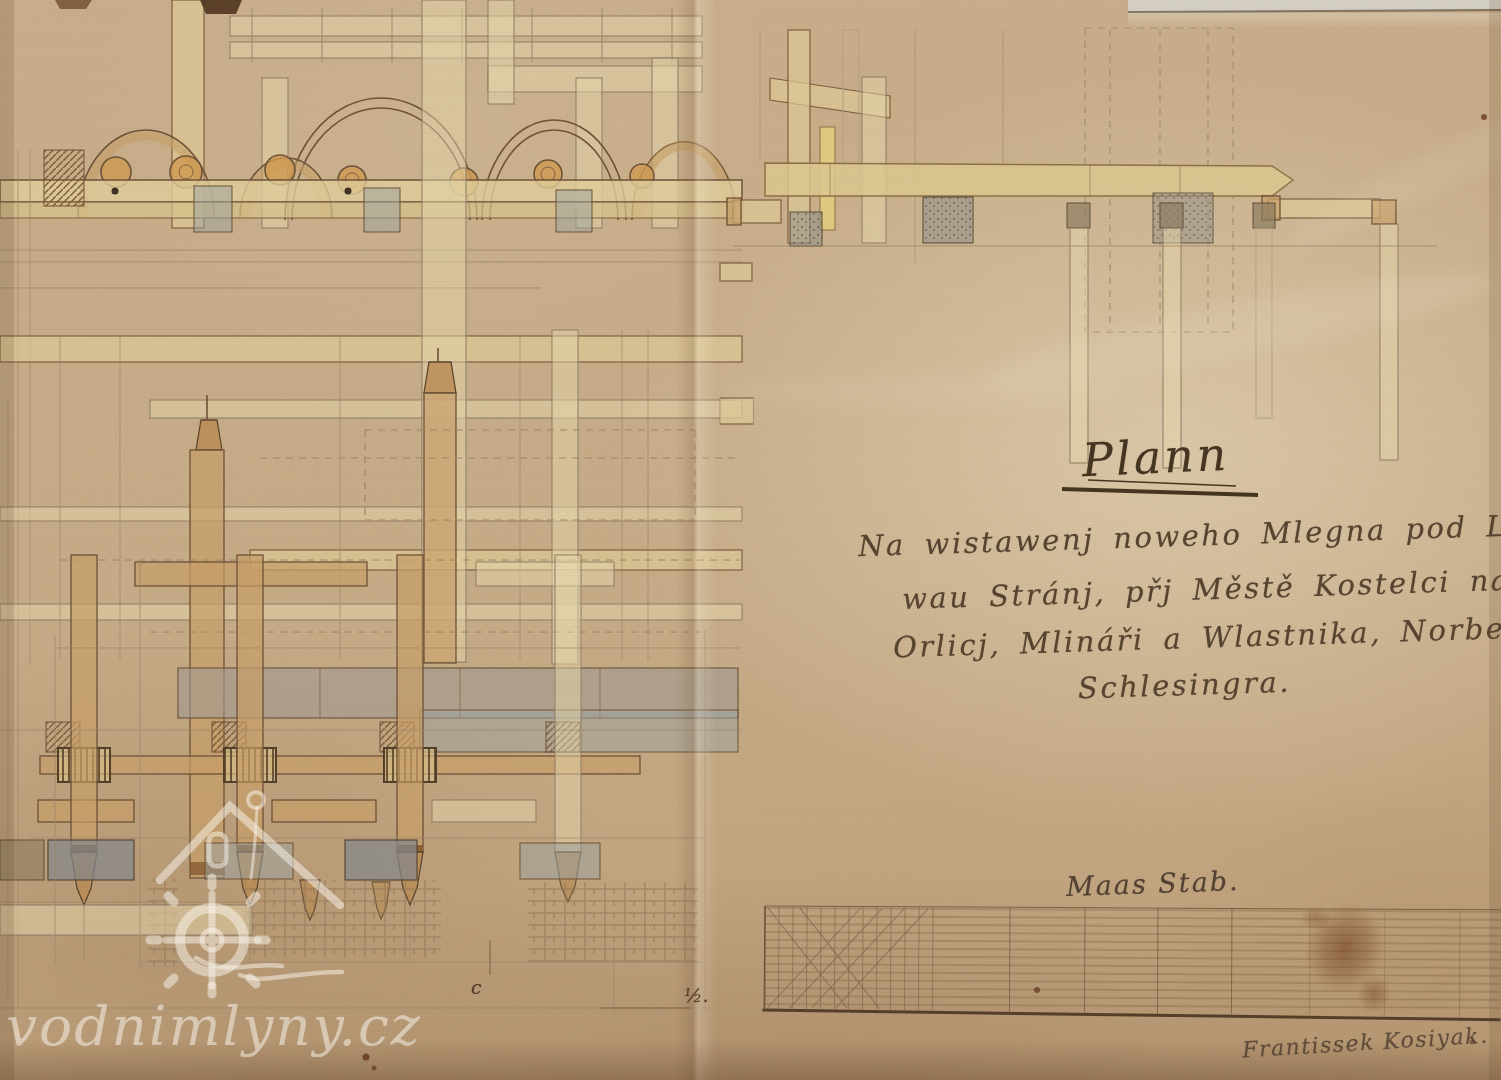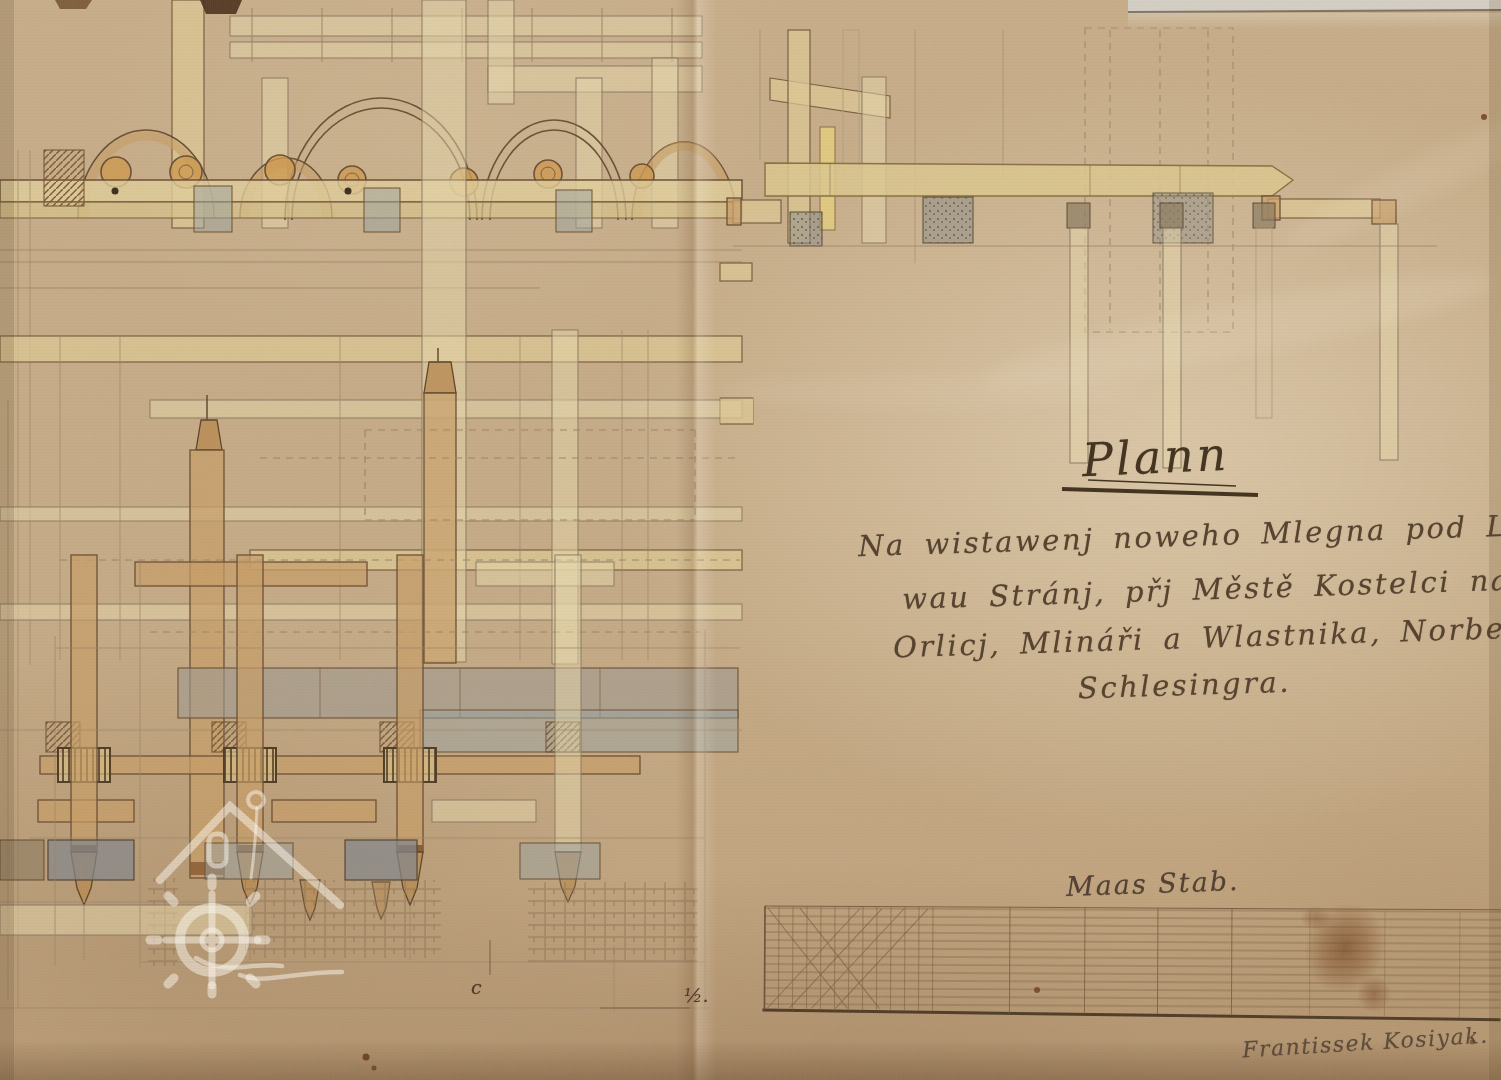--- a/index.html
+++ b/index.html
@@ -394,15 +394,16 @@
           <path d="M174 902 l-6 -6 M250 902 l6 -6 M174 978 l-6 6 M250 978 l6 6"></path>
         </g>
       </g>
 
       <g stroke-width="4.5">
         <path d="M196 958 C224 976 250 962 282 966"></path>
         <path d="M240 975 C264 985 288 972 342 972"></path>
       </g>
     </g>
   </svg>
+  <div class="wm-text">vodnimlyny.cz</div>
 
   <div class="noise"></div>
 </div>
 
 </body></html>

